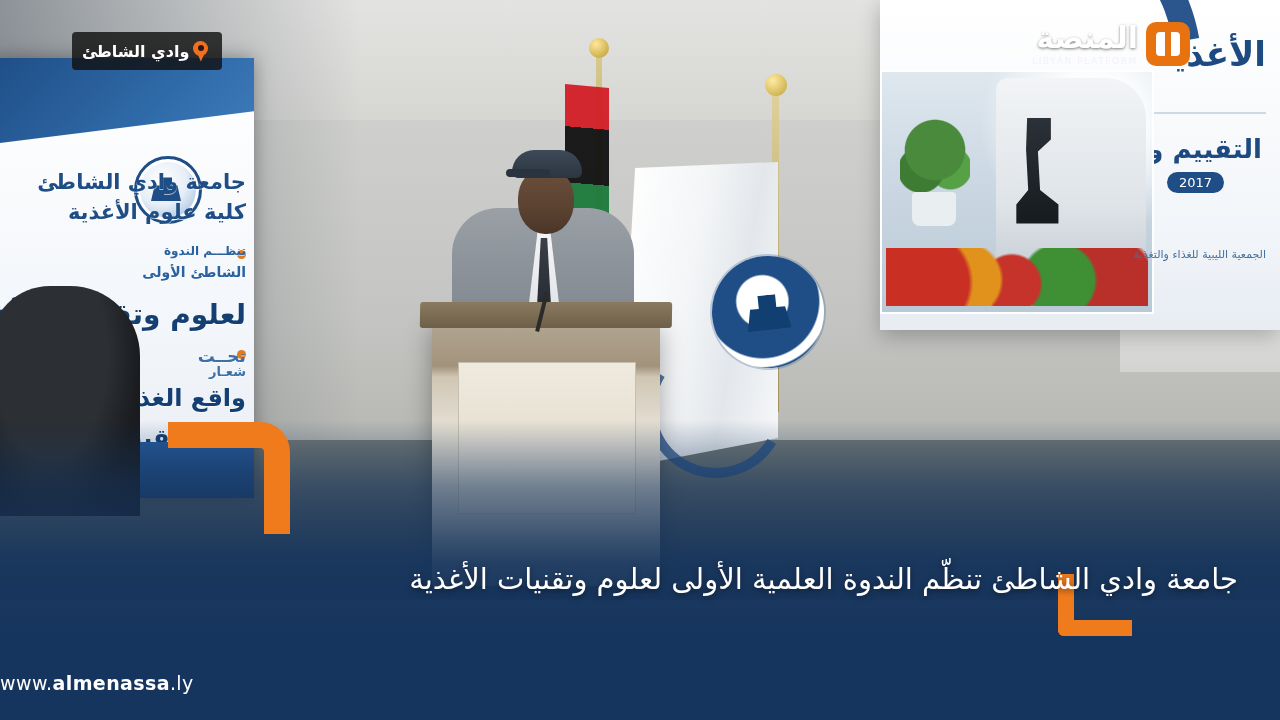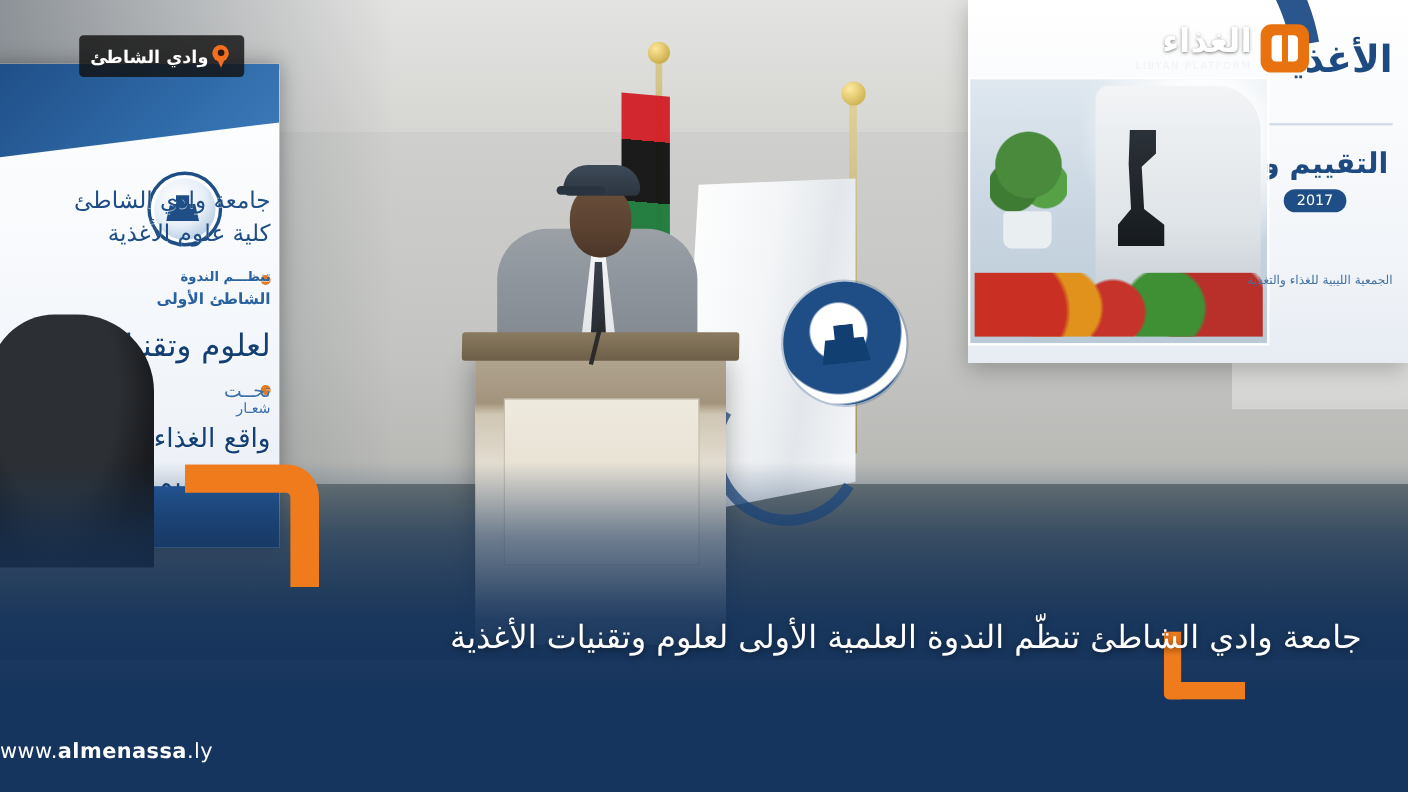--- a/index.html
+++ b/index.html
@@ -86,21 +86,21 @@
     content: "";
     position: absolute;
     left: 14px; top: 16px; width: 30px; height: 26px;
     background: #1f4e87;
     clip-path: polygon(0 100%, 12% 40%, 30% 40%, 30% 10%, 70% 10%, 70% 40%, 88% 40%, 100% 100%);
   }
   .bl-line {
     position: absolute;
     right: 8px;
     color: #1f4e87;
-    font-weight: 400;
+    font-weight: 700;
     direction: rtl;
     text-align: right;
     white-space: nowrap;
     text-shadow: 0 1px 0 rgba(255,255,255,.6);
   }
   .bl-1 { top: 112px; font-size: 21px; }
   .bl-2 { top: 142px; font-size: 21px; }
   .bl-3 { top: 186px; font-size: 12px; color: #2a62a0; font-weight: 700; }
   .bl-4 { top: 206px; font-size: 14px; color: #2a62a0; font-weight: 700; }
   .bl-5 { top: 240px; font-size: 28px; color: #133f73; }
@@ -520,21 +520,21 @@
   <div class="speaker-head"></div>
   <div class="speaker-cap"></div>
   <div class="podium">
     <div class="podium-top"></div>
     <div class="podium-face"></div>
   </div>
   <div class="mic"></div>
 
   <div class="platform-logo">
     <div class="pl-mark"></div>
-    <div class="pl-ar">الغذاء</div>
+    <div class="pl-ar">المنصة</div>
     <div class="pl-en">LIBYAN PLATFORM</div>
 
   </div>
 
   <div class="lower-third"></div>
   <div class="bracket-left"></div>
   <div class="bracket-right"></div>
   <div class="headline">جامعة وادي الشاطئ تنظّم الندوة العلمية الأولى لعلوم وتقنيات الأغذية</div>
 
   <div class="site-url">

